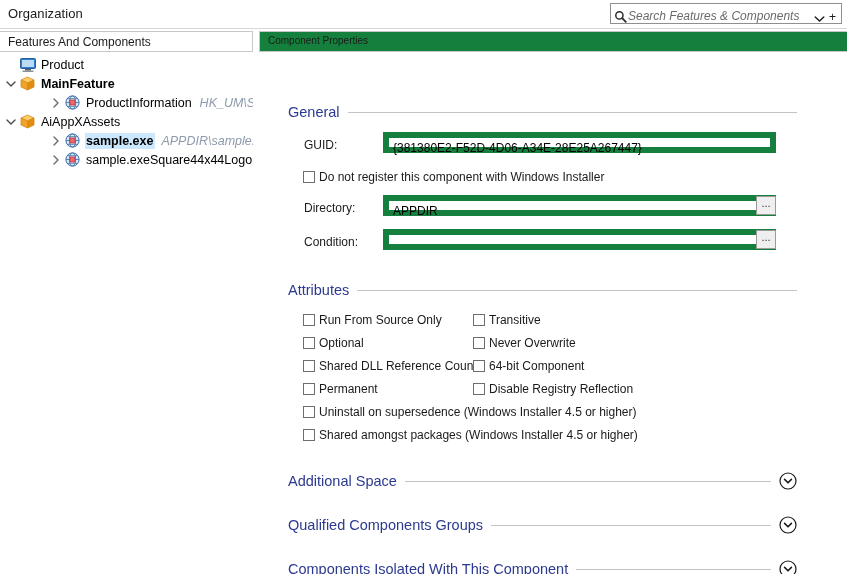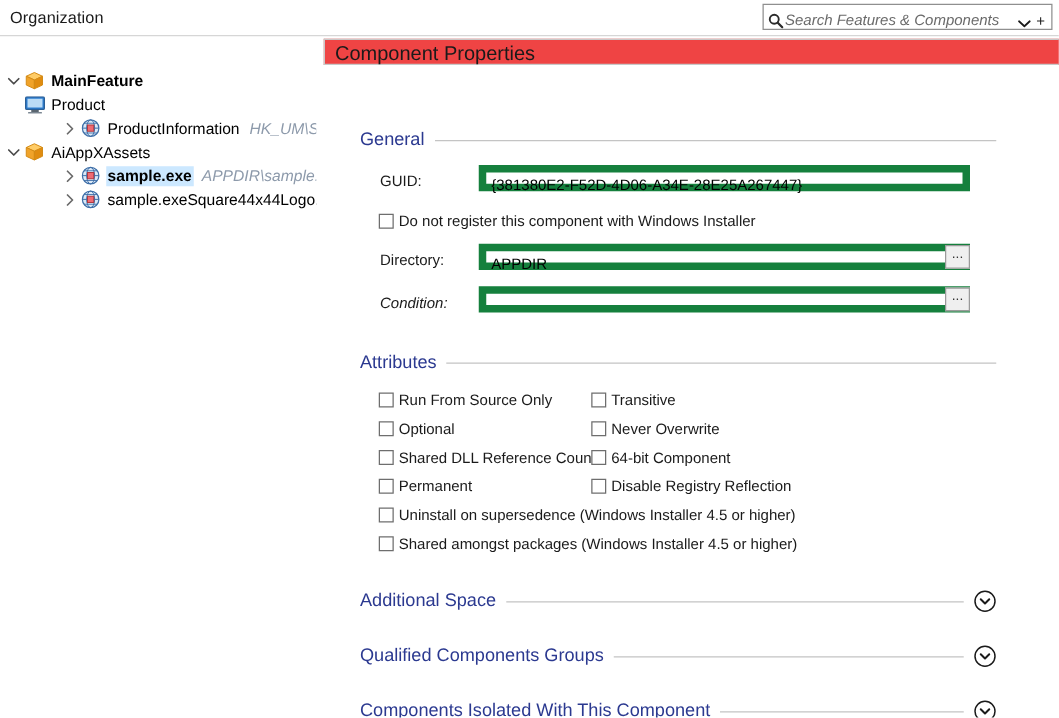--- a/index.html
+++ b/index.html
@@ -146,23 +146,23 @@
     left: 259px; top: 31px;
     width: 588px; height: 543px;
     box-sizing: border-box;
   }
   .right-header {
     position: absolute;
     left: 0; top: 0;
     width: 588px; height: 21px;
     border: 1px solid #c8c8c8;
     border-right: none;
-    background: #ef4444;
-    box-sizing: border-box;
-    font-size: 16px;
+    background: #15803d;
+    box-sizing: border-box;
+    font-size: 10px;
     color: #1a1a1a;
     padding: 3px 0 0 8px;
   }
   .props {
     position: absolute;
     left: 0; top: 22px;
     width: 588px; height: 521px;
     background: #ffffff;
     overflow: hidden;
   }
@@ -262,50 +262,51 @@
     <span class="search-chevron">
       <svg width="11" height="8" viewBox="0 0 11 8">
         <polyline points="1.2,2 5.5,6 9.8,2" fill="none" stroke="#1a1a1a" stroke-width="1.4" stroke-linecap="round" stroke-linejoin="round"></polyline>
       </svg>
     </span>
     <span class="search-plus">+</span>
   </div>
 </div>
 
 <div class="left-panel">
+  <div class="panel-header">Features And Components</div>
 
   <div class="tree">
-
-    <div class="tree-row indent-1">
-      <span class="expander">
-        <svg width="10" height="8" viewBox="0 0 10 8">
-          <polyline points="1,2 5,6 9,2" fill="none" stroke="#4a4a4a" stroke-width="1.4" stroke-linecap="round" stroke-linejoin="round"></polyline>
-        </svg>
-      </span>
-      <span class="tree-icon">
-        <svg width="15" height="15" viewBox="0 0 15 15">
-          <polygon points="7.5,1 14,4 7.5,7 1,4" fill="#ffcc66" stroke="#d48b16" stroke-width="0.8" stroke-linejoin="round"></polygon>
-          <polygon points="1,4 7.5,7 7.5,14 1,11" fill="#f0a32a" stroke="#d48b16" stroke-width="0.8" stroke-linejoin="round"></polygon>
-          <polygon points="14,4 7.5,7 7.5,14 14,11" fill="#e08c10" stroke="#d48b16" stroke-width="0.8" stroke-linejoin="round"></polygon>
-        </svg>
-      </span>
-      <span class="tree-label bold">MainFeature</span>
-    </div>
 
     <div class="tree-row indent-1">
       <span class="expander blank"></span>
       <span class="tree-icon">
         <svg width="16" height="14" viewBox="0 0 16 14">
           <rect x="0.5" y="0.5" width="15" height="10" rx="1" fill="#2f7fd1" stroke="#2b5f96"></rect>
           <rect x="2" y="2" width="12" height="7" fill="#bcdcf5"></rect>
           <rect x="5" y="11" width="6" height="1.6" fill="#5b6670"></rect>
           <rect x="2.5" y="12.6" width="11" height="1.3" fill="#7b8792"></rect>
         </svg>
       </span>
       <span class="tree-label">Product</span>
+    </div>
+
+    <div class="tree-row indent-1">
+      <span class="expander">
+        <svg width="10" height="8" viewBox="0 0 10 8">
+          <polyline points="1,2 5,6 9,2" fill="none" stroke="#4a4a4a" stroke-width="1.4" stroke-linecap="round" stroke-linejoin="round"></polyline>
+        </svg>
+      </span>
+      <span class="tree-icon">
+        <svg width="15" height="15" viewBox="0 0 15 15">
+          <polygon points="7.5,1 14,4 7.5,7 1,4" fill="#ffcc66" stroke="#d48b16" stroke-width="0.8" stroke-linejoin="round"></polygon>
+          <polygon points="1,4 7.5,7 7.5,14 1,11" fill="#f0a32a" stroke="#d48b16" stroke-width="0.8" stroke-linejoin="round"></polygon>
+          <polygon points="14,4 7.5,7 7.5,14 14,11" fill="#e08c10" stroke="#d48b16" stroke-width="0.8" stroke-linejoin="round"></polygon>
+        </svg>
+      </span>
+      <span class="tree-label bold">MainFeature</span>
     </div>
 
     <div class="tree-row indent-2">
       <span class="expander">
         <svg width="8" height="10" viewBox="0 0 8 10">
           <polyline points="2,1 6,5 2,9" fill="none" stroke="#6a6a6a" stroke-width="1.4" stroke-linecap="round" stroke-linejoin="round"></polyline>
         </svg>
       </span>
       <span class="tree-icon">
         <svg width="15" height="15" viewBox="0 0 15 15">
@@ -394,21 +395,21 @@
 
     <div class="cbrow" style="left:44px; top:116px;">
       <span class="cbox"></span>
       <span class="cblabel">Do not register this component with Windows Installer</span>
     </div>
 
     <div class="field-label" style="left:45px; top:148px;">Directory:</div>
     <div class="text-input" style="left:124px; top:142px; width:393px;">APPDIR</div>
     <div class="browse-btn" style="left:497px; top:143px;">...</div>
 
-    <div class="field-label" style="left:45px; top:182px;font-style:italic;">Condition:</div>
+    <div class="field-label" style="left:45px; top:182px;">Condition:</div>
     <div class="text-input" style="left:124px; top:176px; width:393px;"></div>
     <div class="browse-btn" style="left:497px; top:177px;">...</div>
 
     <div class="section-head" style="left:29px; top:228px; width:509px;">
       <span class="section-title">Attributes</span>
       <span class="section-rule"></span>
     </div>
 
     <div class="cbrow" style="left:44px; top:259px;">
       <span class="cbox"></span>

